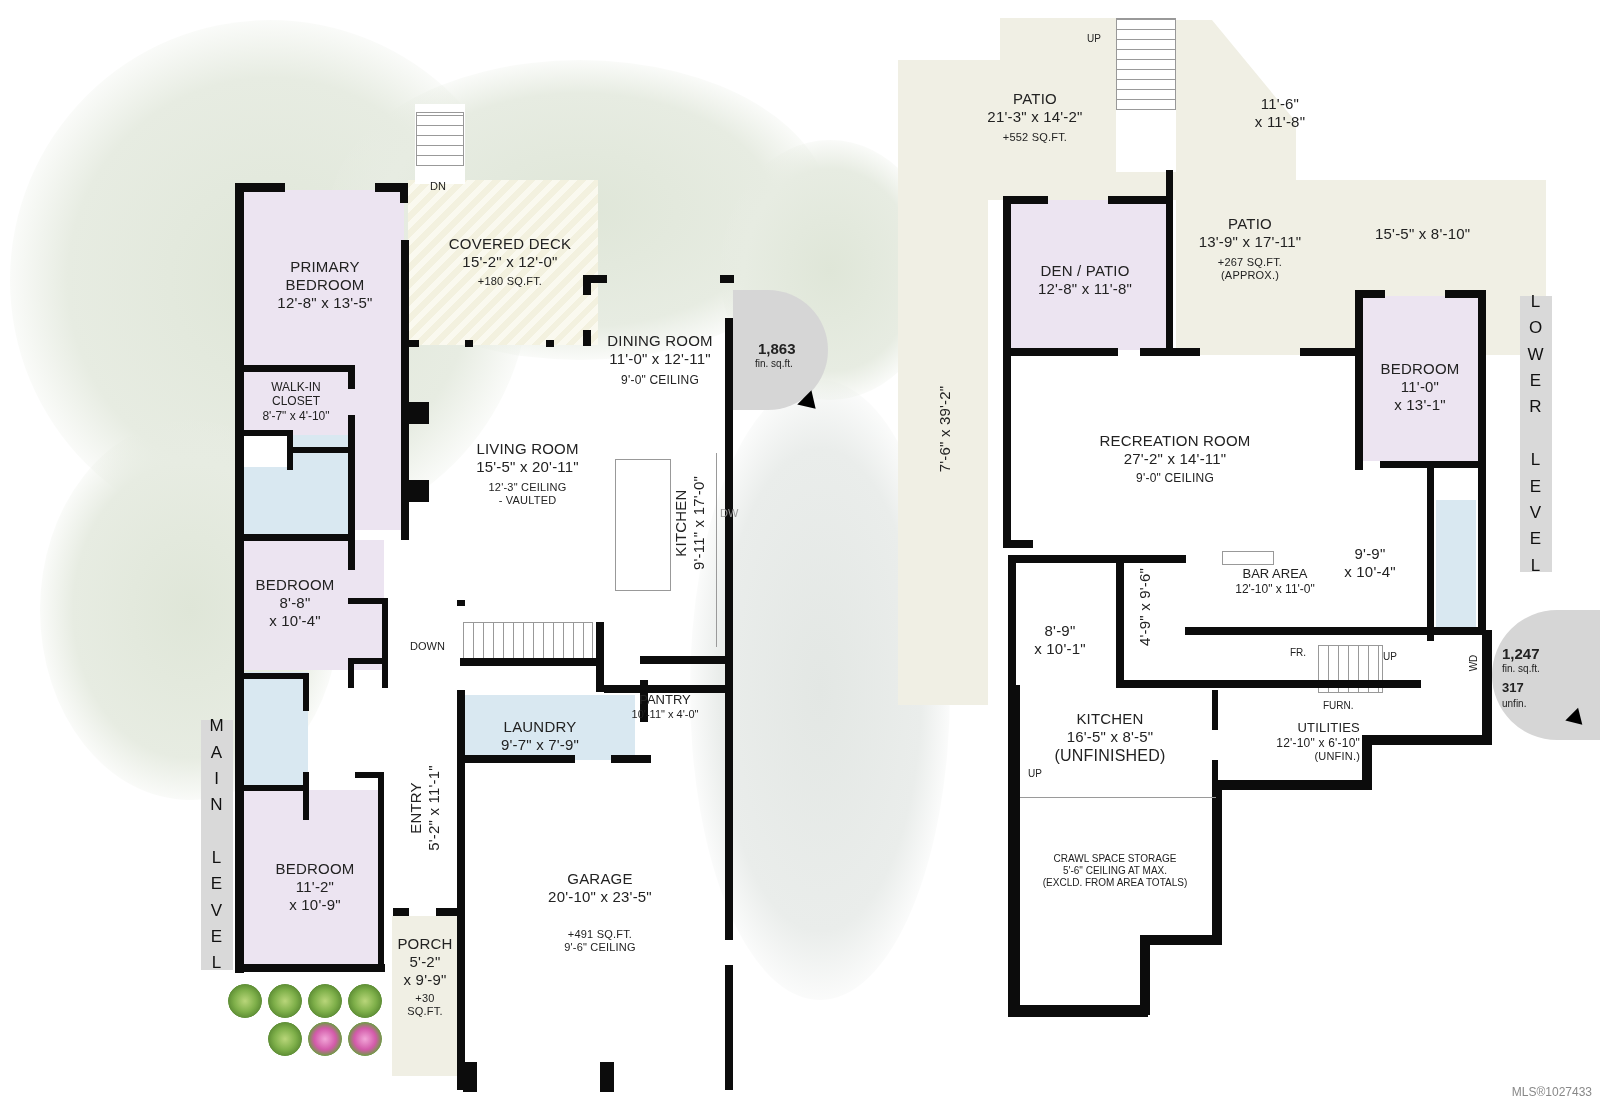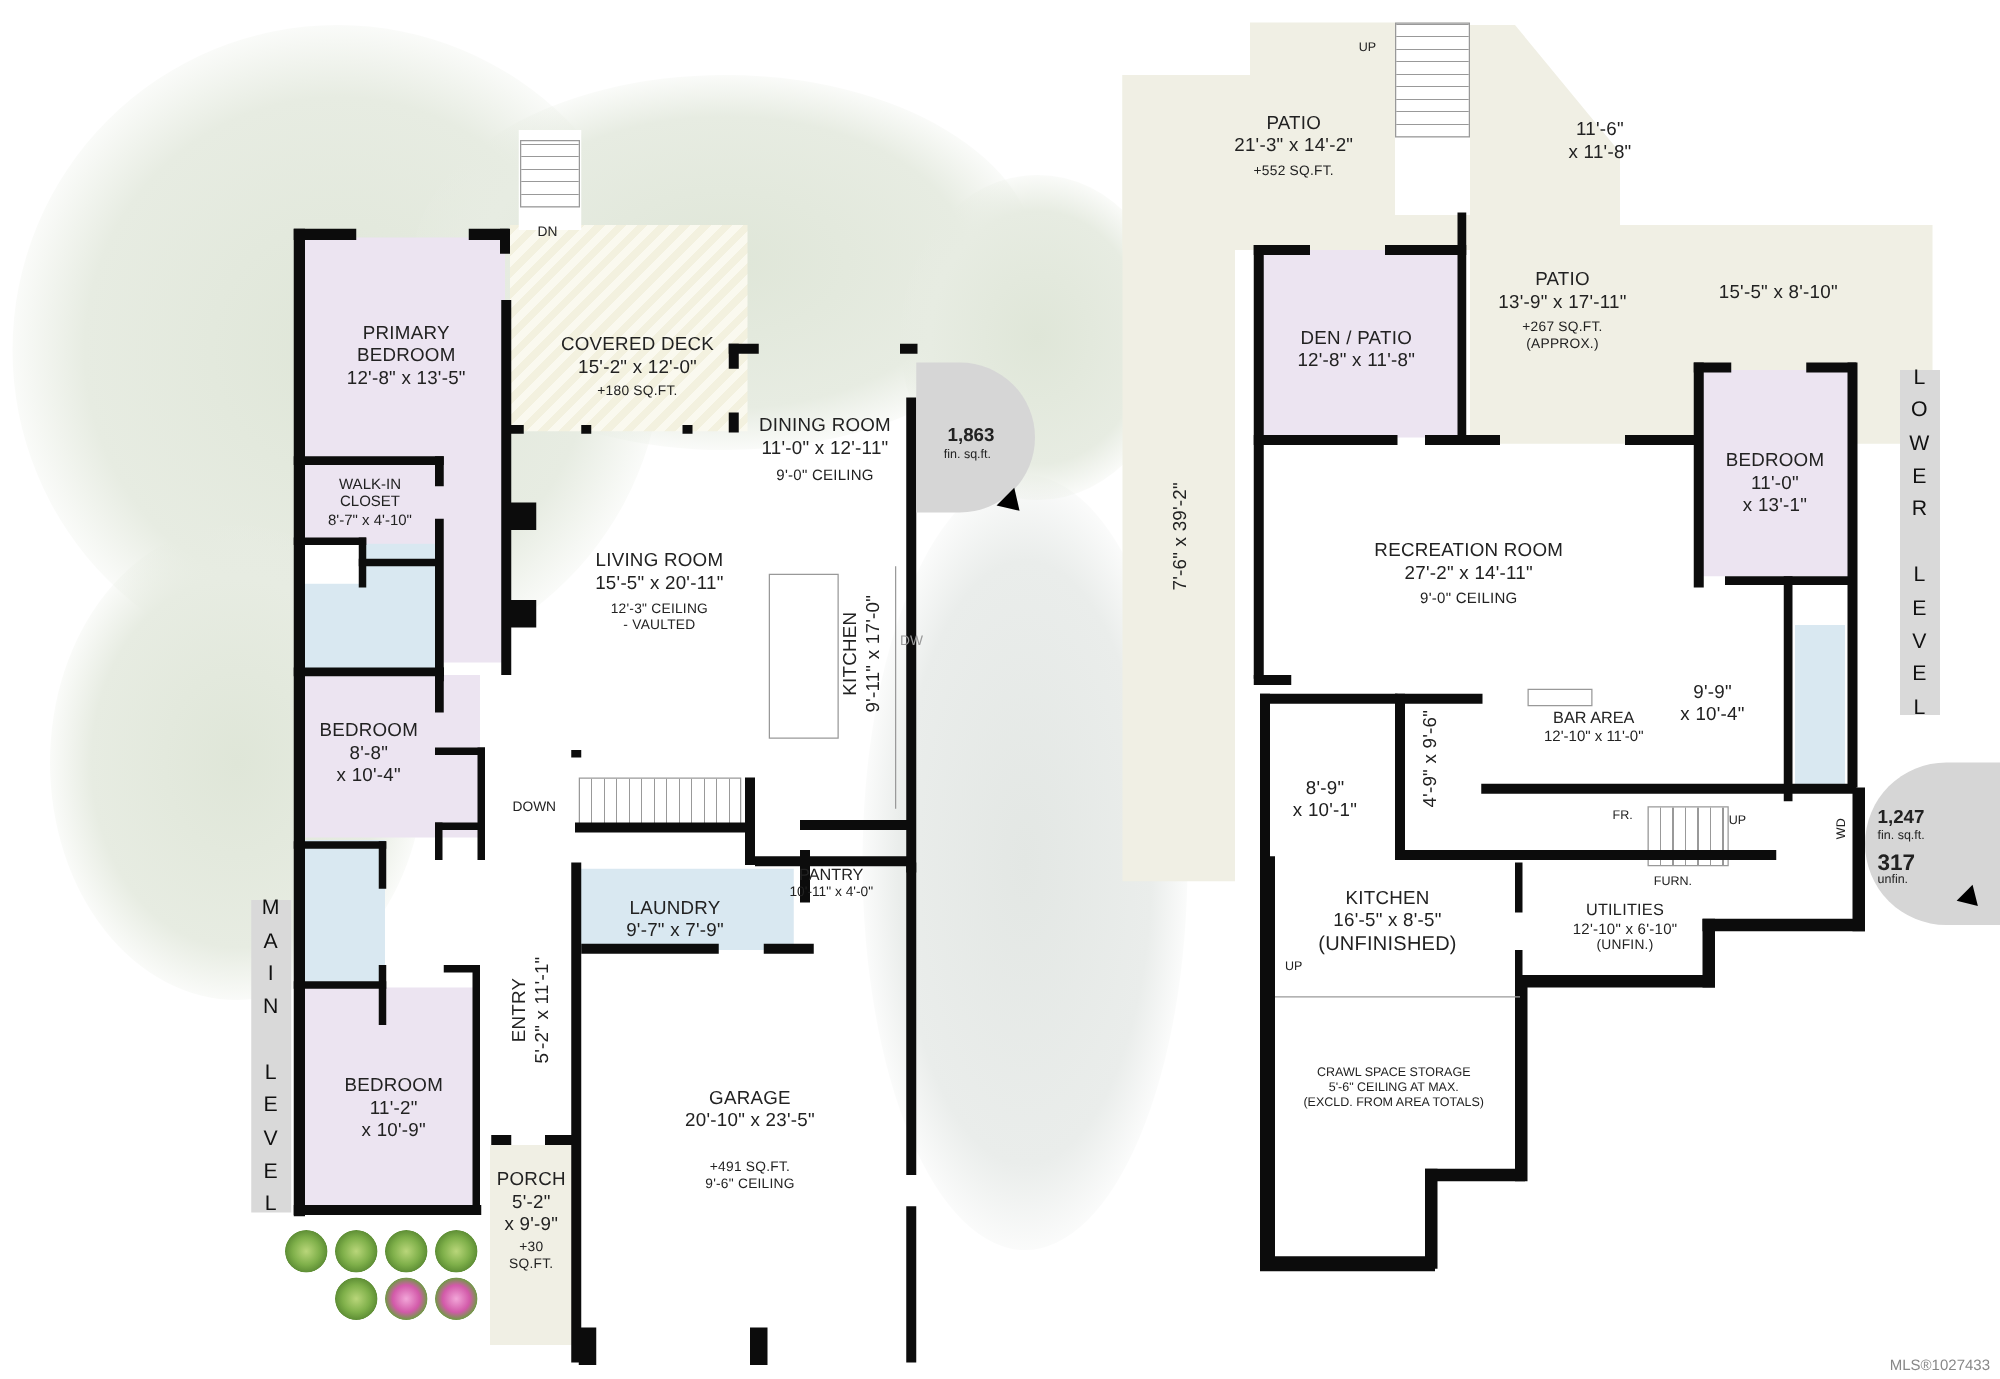--- a/index.html
+++ b/index.html
@@ -131,21 +131,21 @@
   <div class="lbl t1" style="left:250px;top:258px;width:150px;">
     <div>PRIMARY</div>
     <div>BEDROOM</div>
     <div>12'-8" x 13'-5"</div>
   </div>
   <div class="lbl" style="left:246px;top:380px;width:100px;font-size:12px;">
     <div>WALK-IN</div>
     <div>CLOSET</div>
     <div>8'-7" x 4'-10"</div>
   </div>
-  <div class="lbl t1" style="left:415px;top:235px;width:190px;margin-top:32px;">
+  <div class="lbl t1" style="left:415px;top:235px;width:190px;">
     <div>COVERED DECK</div>
     <div>15'-2" x 12'-0"</div>
     <div class="t2" style="margin-top:4px;">+180 SQ.FT.</div>
   </div>
   <div class="lbl" style="left:430px;top:180px;font-size:11px;">DN</div>
   <div class="lbl t1" style="left:595px;top:332px;width:130px;">
     <div>DINING ROOM</div>
     <div>11'-0" x 12'-11"</div>
     <div class="t2" style="margin-top:5px;font-size:12px;">9'-0" CEILING</div>
   </div>
@@ -308,21 +308,21 @@
   <div class="lbl t1 rot" style="left:1100px;top:598px;width:90px;">4'-9" x 9'-6"</div>
   <div class="lbl t1" style="left:1020px;top:622px;width:80px;">
     <div>8'-9"</div>
     <div>x 10'-1"</div>
   </div>
   <div class="lbl t1" style="left:1040px;top:710px;width:140px;">
     <div>KITCHEN</div>
     <div>16'-5" x 8'-5"</div>
     <div class="t2" style="font-size:16px;">(UNFINISHED)</div>
   </div>
-  <div class="lbl t1" style="left:1240px;top:720px;width:120px;font-size:13px;">
+  <div class="lbl t1" style="left:1240px;top:720px;width:120px;font-size:13px;text-align:right;">
     <div>UTILITIES</div>
     <div style="font-size:12px;">12'-10" x 6'-10"</div>
     <div class="t2">(UNFIN.)</div>
   </div>
   <div class="lbl" style="left:1030px;top:853px;width:170px;font-size:10px;">
     <div>CRAWL SPACE STORAGE</div>
     <div>5'-6" CEILING AT MAX.</div>
     <div>(EXCLD. FROM AREA TOTALS)</div>
   </div>
   <div class="lbl" style="left:1087px;top:33px;font-size:10px;">UP</div>
@@ -339,18 +339,18 @@
       <span>L</span>
       <span>E</span>
       <span>V</span>
       <span>E</span>
       <span>L</span>
   </div>
 
   <div class="circle" style="left:1492px;top:610px;width:108px;height:130px;border-radius:65px 0 0 65px;"></div>
   <div class="lbl" style="left:1502px;top:645px;font-size:15px;font-weight:bold;">1,247</div>
   <div class="lbl" style="left:1502px;top:663px;font-size:10px;">fin. sq.ft.</div>
-  <div class="lbl" style="left:1502px;top:680px;font-size:18px;font-weight:bold;">317</div>
+  <div class="lbl" style="left:1502px;top:680px;font-size:13px;font-weight:bold;">317</div>
   <div class="lbl" style="left:1502px;top:698px;font-size:10px;">unfin.</div>
   <div class="arrow" style="left:1568px;top:712px;border-left:9px solid transparent;border-right:9px solid transparent;border-top:15px solid #000;transform:rotate(-45deg);"></div>
 </div>
 
 <div class="mls">MLS®1027433</div>
 
 </body></html>

